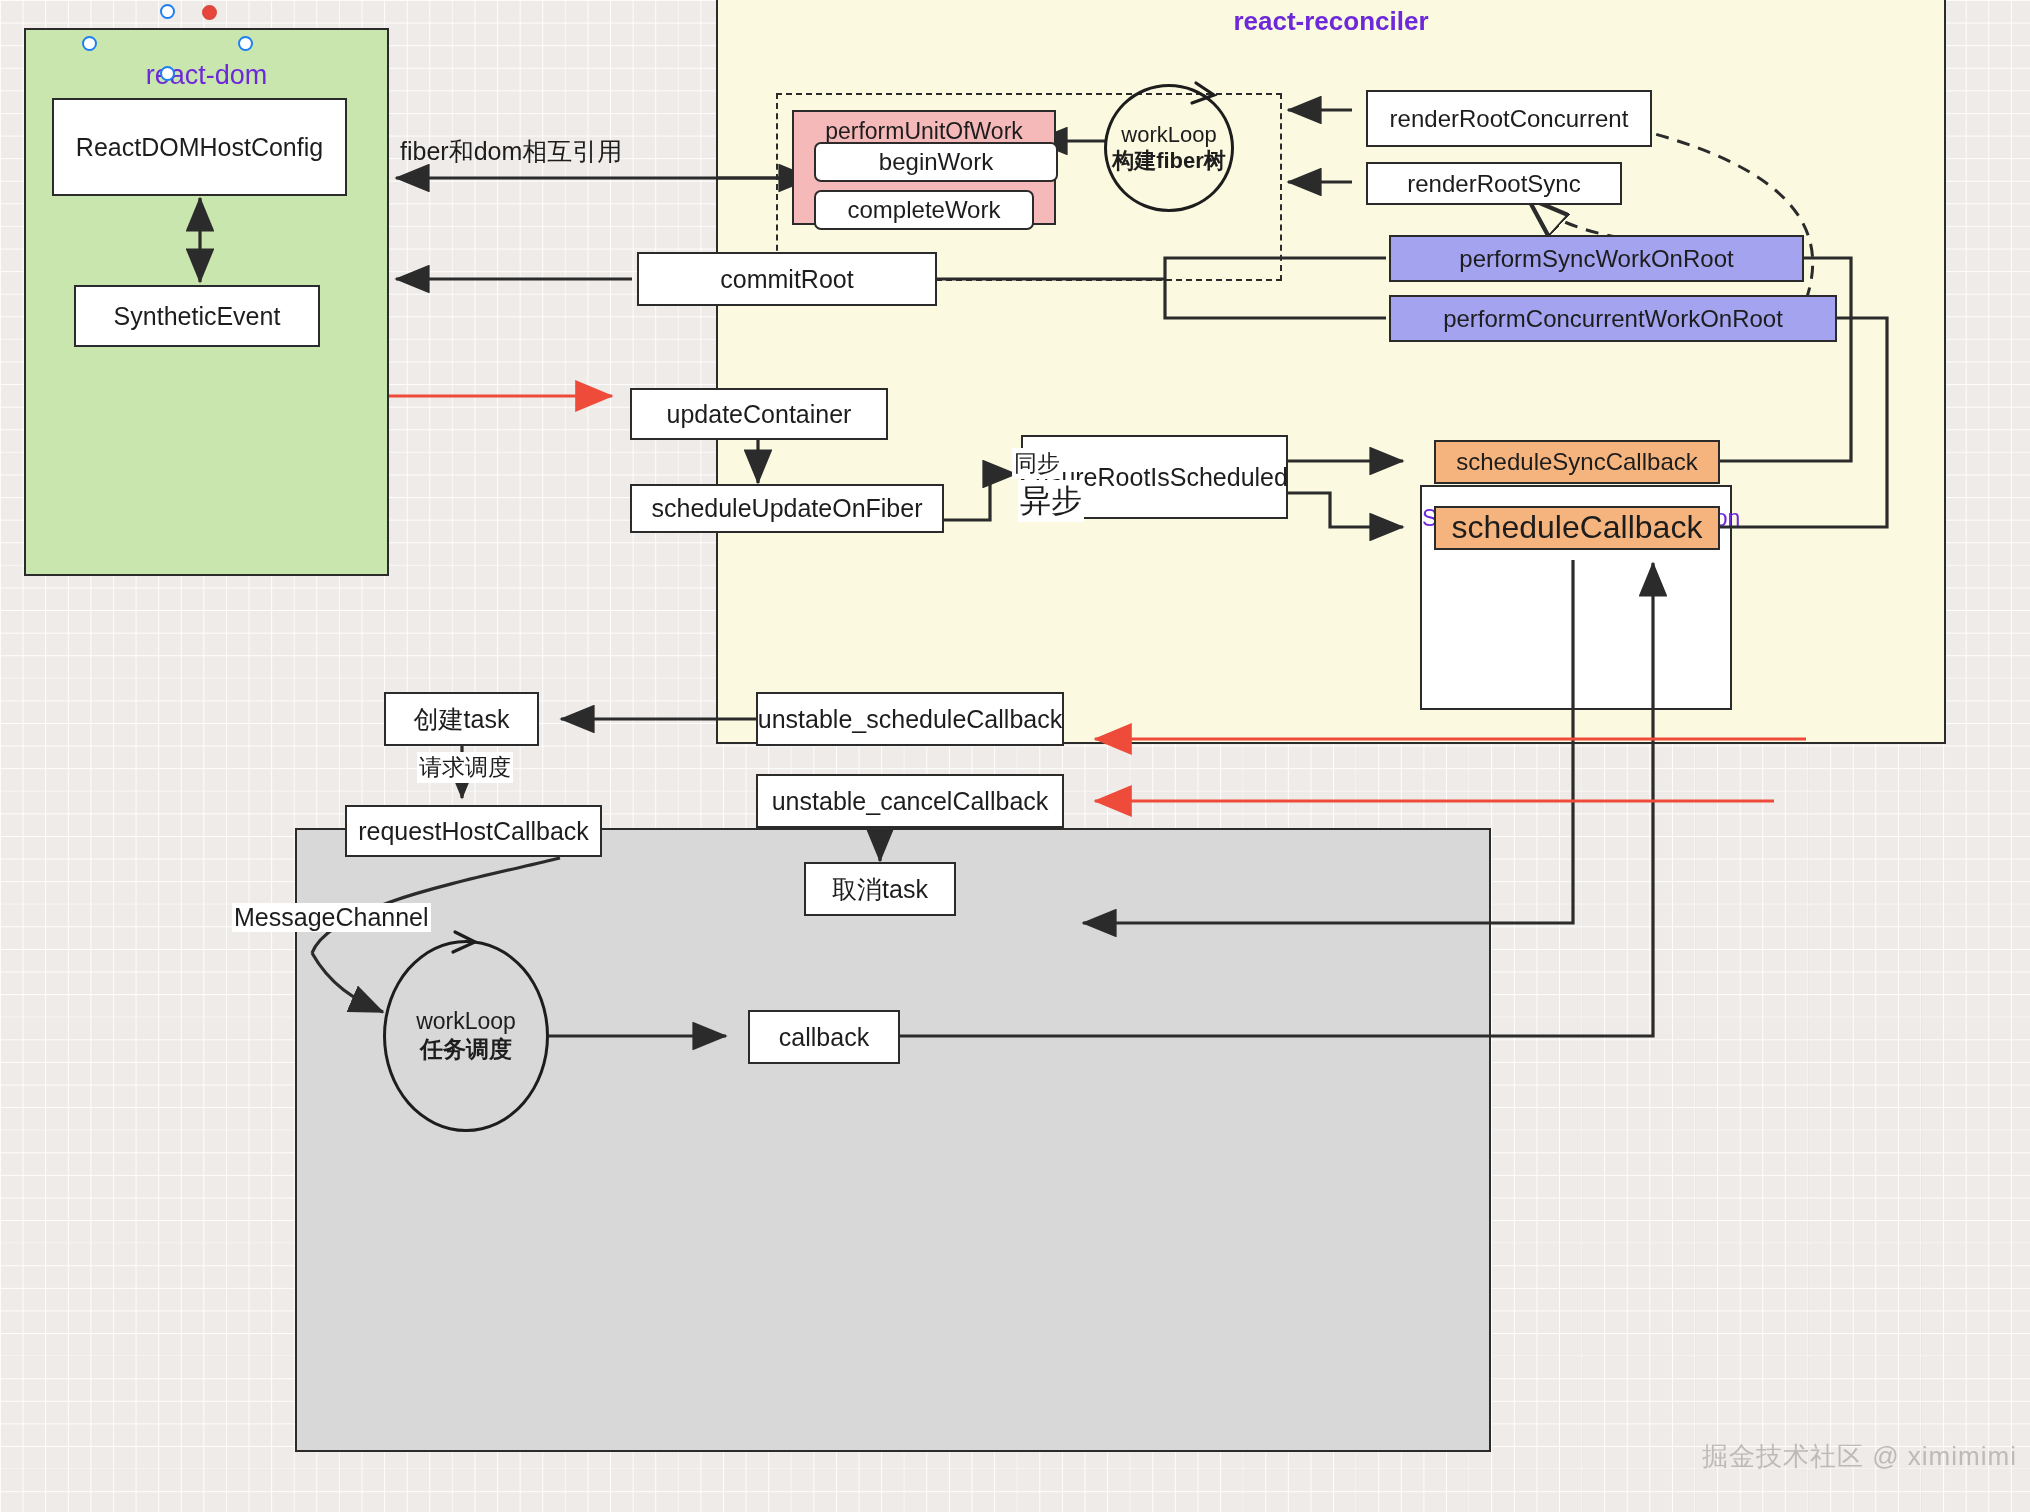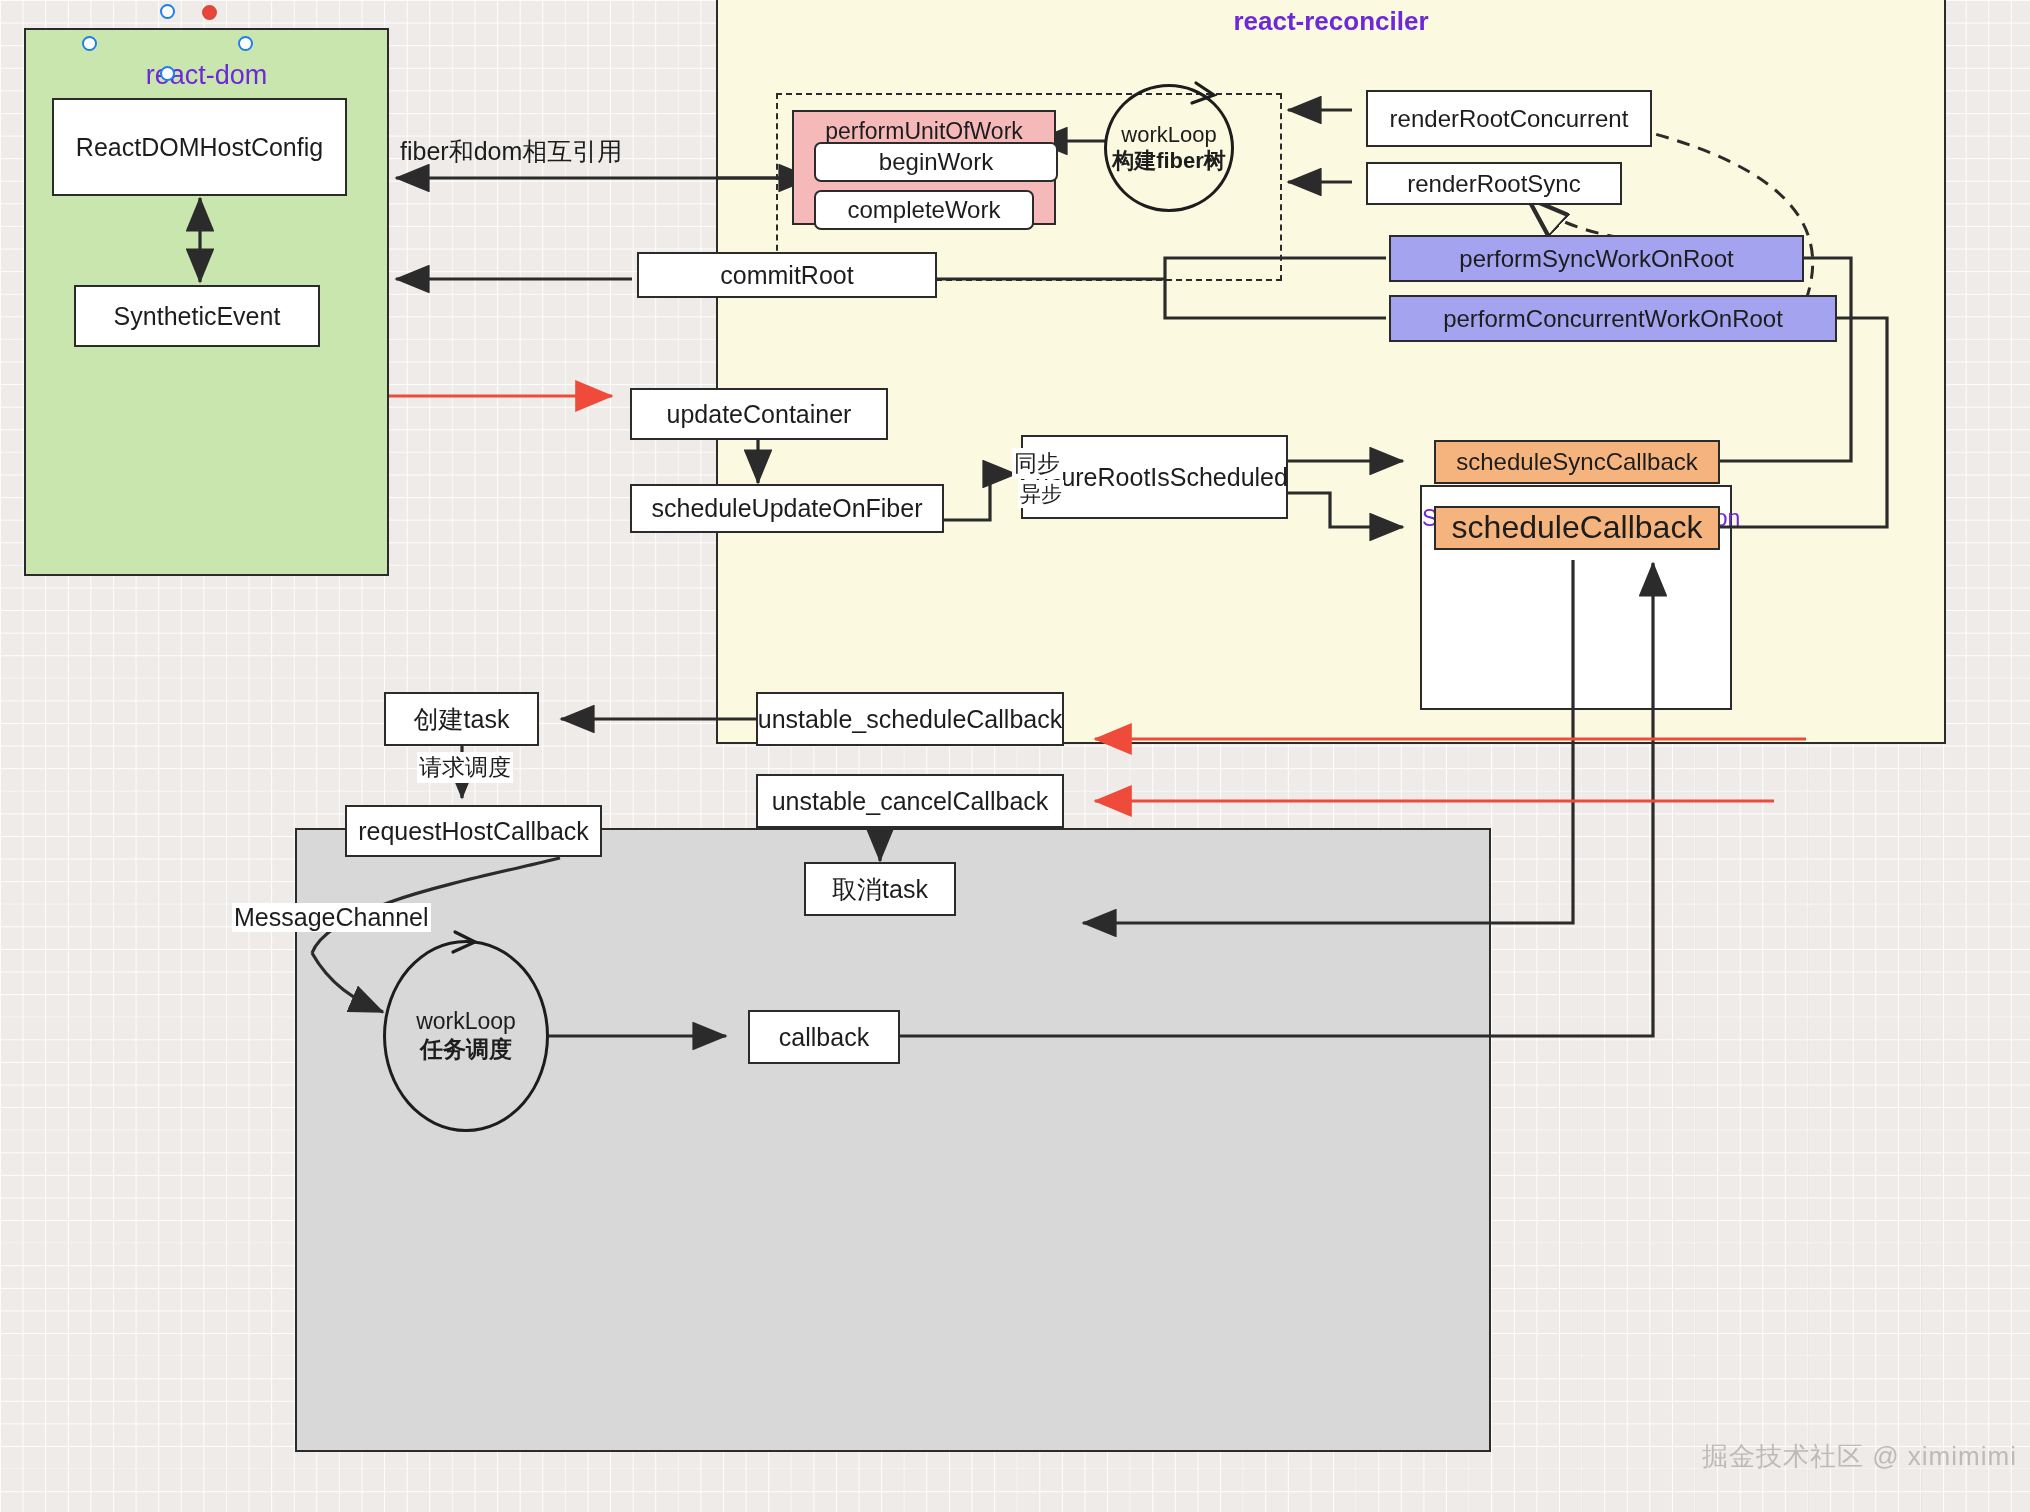--- a/index.html
+++ b/index.html
@@ -185,21 +185,21 @@
   <span>workLoop</span>
   <span class="l2">构建fiber树</span>
 </div>
 
 <div class="node" style="left:1366px;top:90px;width:286px;height:57px;font-size:24px;">renderRootConcurrent</div>
 <div class="node" style="left:1366px;top:162px;width:256px;height:43px;font-size:24px;">renderRootSync</div>
 
 <div class="node" style="left:1389px;top:235px;width:415px;height:47px;font-size:24px;background:#a3a3f0;">performSyncWorkOnRoot</div>
 <div class="node" style="left:1389px;top:295px;width:448px;height:47px;font-size:24px;background:#a3a3f0;">performConcurrentWorkOnRoot</div>
 
-<div class="node" style="left:637px;top:252px;width:300px;height:46px;font-size:25px;">commitRoot</div>
+<div class="node" style="left:637px;top:252px;width:300px;height:54px;font-size:25px;">commitRoot</div>
 
 <div class="node" style="left:630px;top:388px;width:258px;height:52px;font-size:25px;">updateContainer</div>
 <div class="node" style="left:630px;top:484px;width:314px;height:49px;font-size:25px;">scheduleUpdateOnFiber</div>
 
 <div class="node" style="left:1021px;top:435px;width:267px;height:84px;font-size:25px;padding:0 14px;">ensureRootIsScheduled</div>
 
 <div class="node" style="left:1434px;top:440px;width:286px;height:44px;font-size:24px;background:#f5b47e;">scheduleSyncCallback</div>
 <div class="node" style="left:1434px;top:506px;width:286px;height:44px;font-size:32px;background:#f5b47e;">scheduleCallback</div>
 
 <div class="node" style="left:384px;top:692px;width:155px;height:54px;font-size:25px;">创建task</div>
@@ -212,21 +212,21 @@
   <span>workLoop</span>
   <span class="l2">任务调度</span>
 </div>
 
 <div class="node" style="left:748px;top:1010px;width:152px;height:54px;font-size:25px;">callback</div>
 
 <div class="label clear" style="left:398px;top:135px;font-size:25px;">fiber和dom相互引用</div>
 
 <div class="label" style="left:1012px;top:448px;font-size:23px;">同步</div>
 
-<div class="label" style="left:1018px;top:480px;font-size:21px;">异步</div>
+<div class="label" style="left:1018px;top:480px;font-size:31px;">异步</div>
 
 <div class="label" style="left:417px;top:752px;font-size:23px;">请求调度</div>
 
 <div class="label" style="left:232px;top:903px;font-size:25px;">MessageChannel</div>
 
 <div class="handle" style="left:160px;top:4px;"></div>
 <div class="handle red" style="left:202px;top:5px;"></div>
 <div class="handle" style="left:82px;top:36px;"></div>
 <div class="handle" style="left:238px;top:36px;"></div>
 <div class="handle" style="left:160px;top:66px;"></div>

